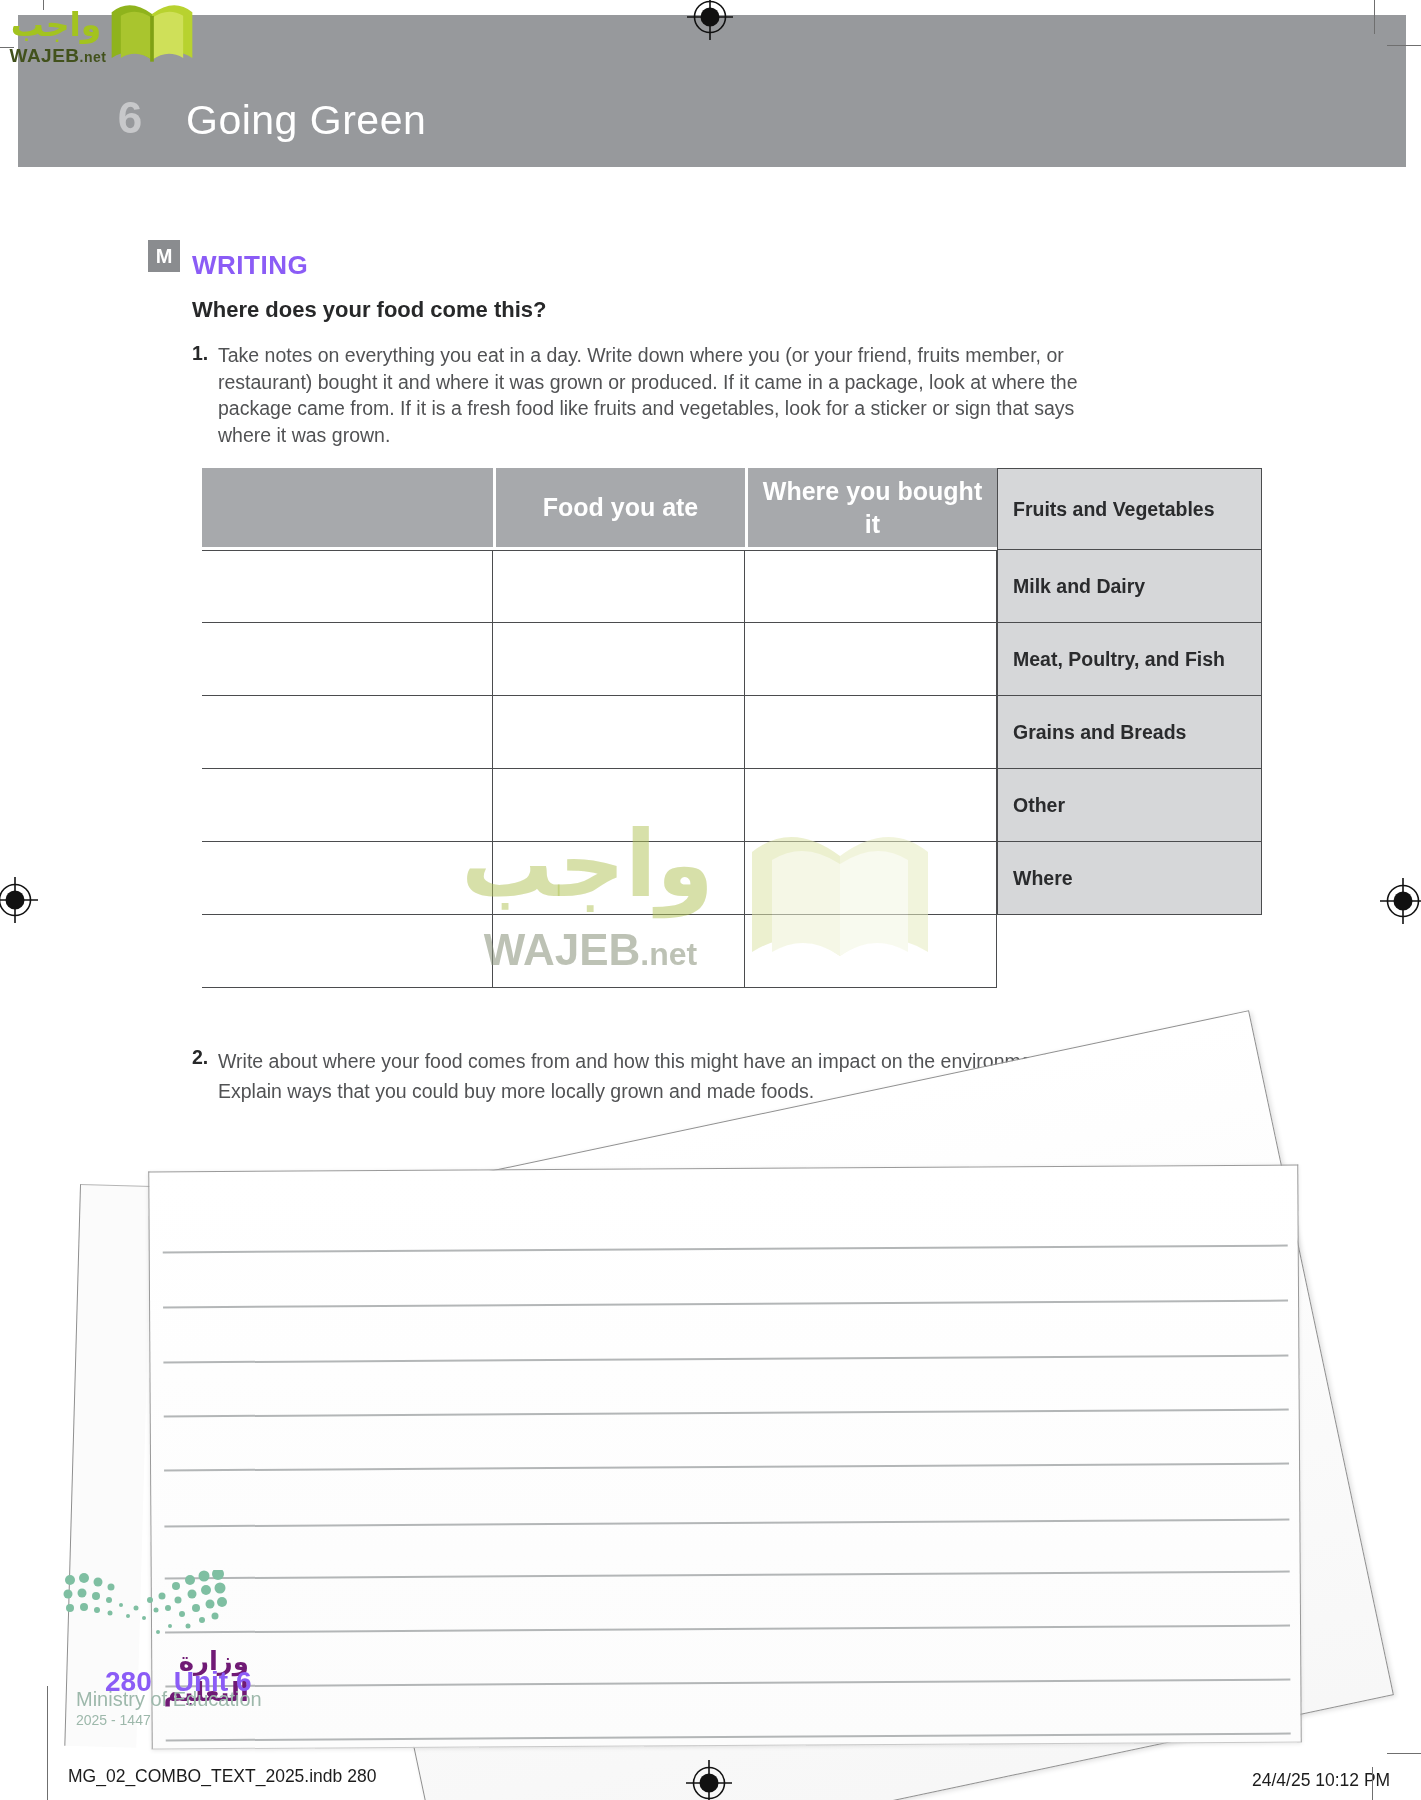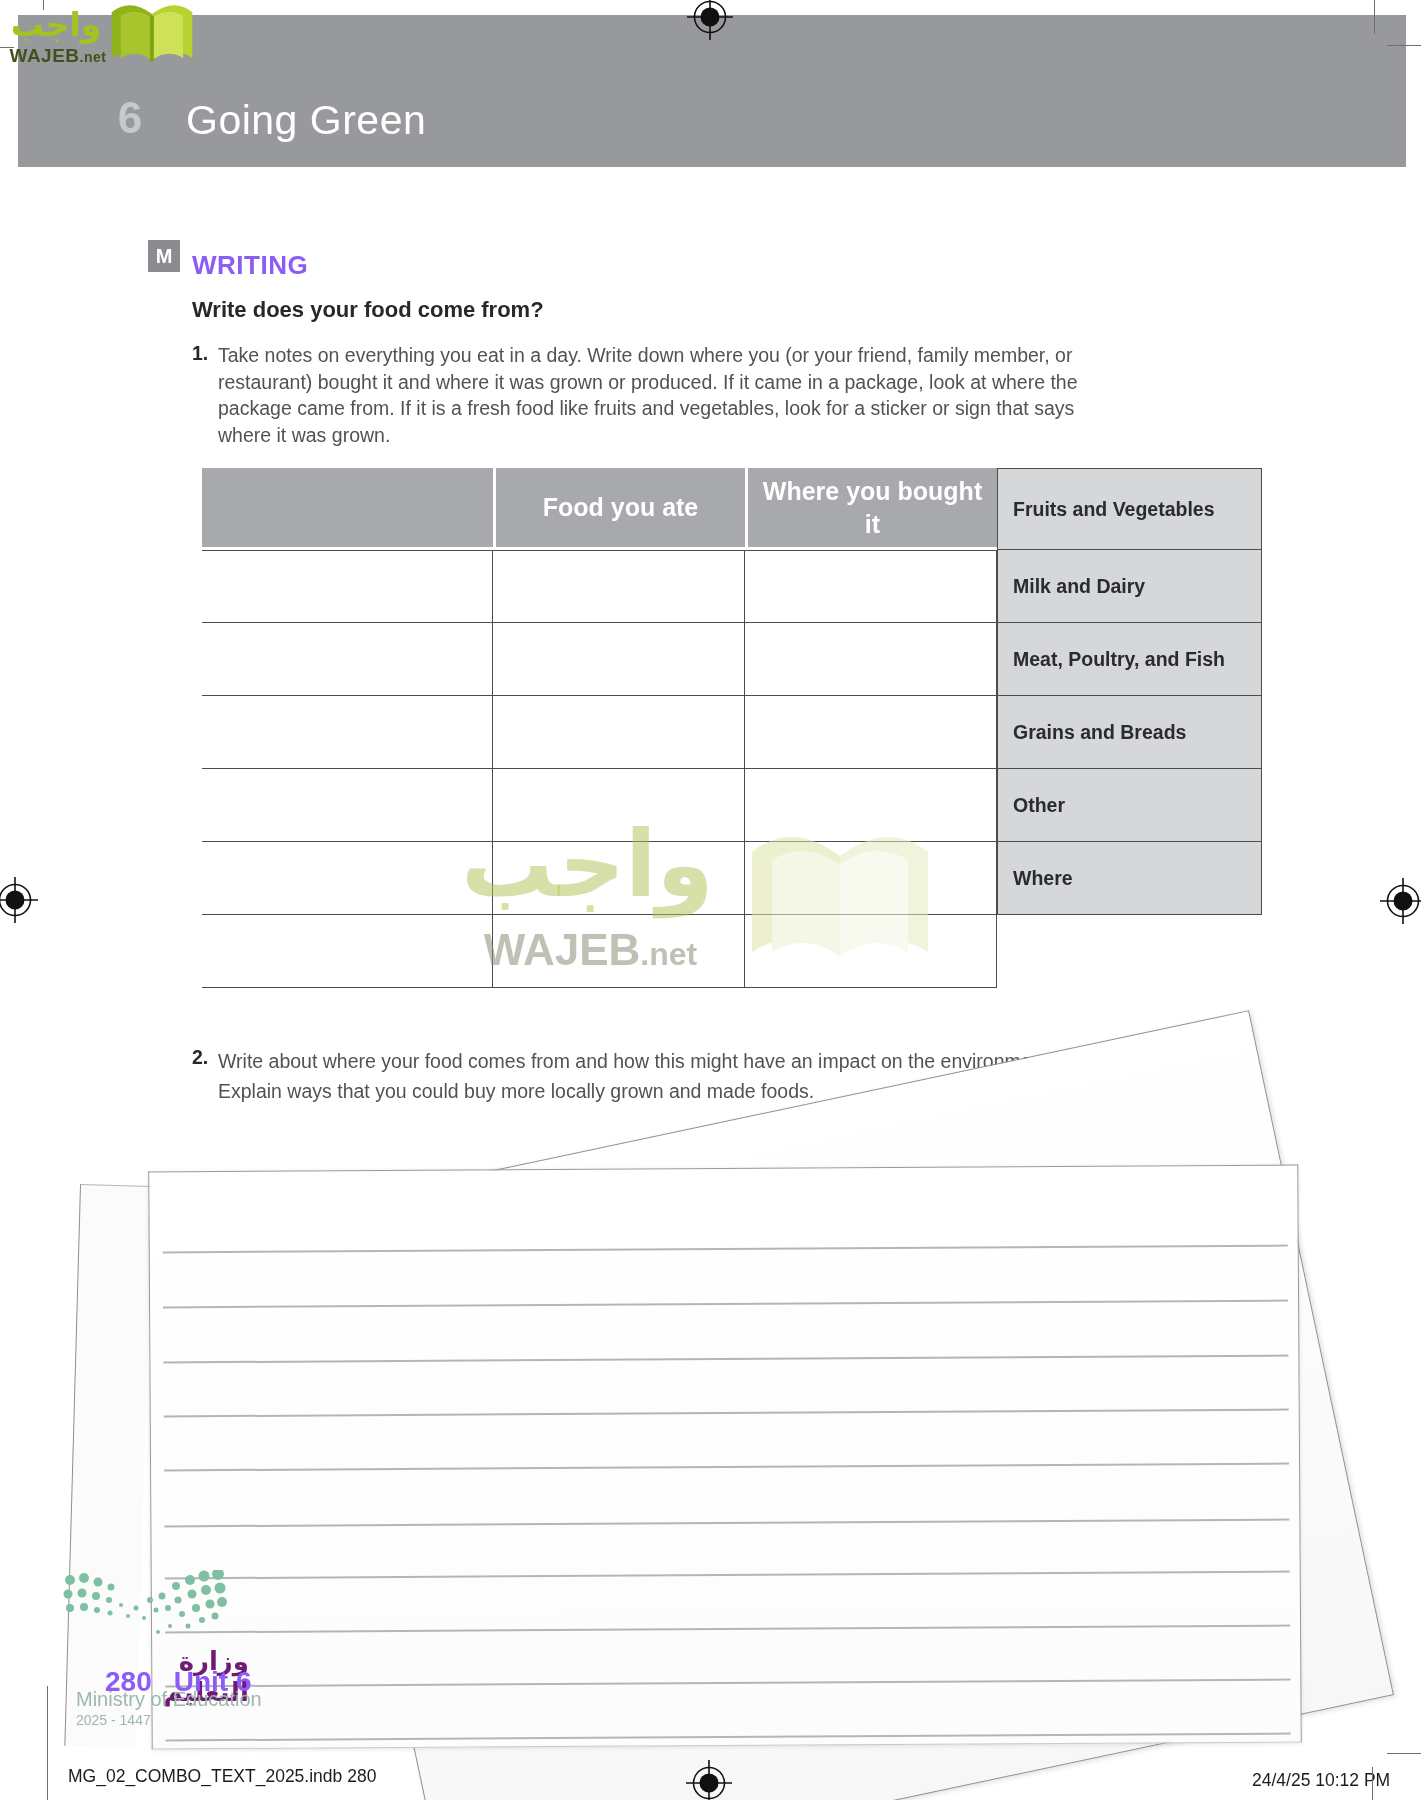--- a/index.html
+++ b/index.html
@@ -191,26 +191,26 @@
       <path d="M50 12 Q26 -6 6 10 L6 60 Q28 46 50 62 Z" fill="#8fb31c"></path>
       <path d="M50 12 Q74 -6 94 10 L94 60 Q72 46 50 62 Z" fill="#b8d22f"></path>
       <path d="M50 16 Q32 4 16 14 L16 60 Q33 50 50 62 Z" fill="#a9c52e"></path>
       <path d="M50 16 Q68 4 84 14 L84 60 Q67 50 50 62 Z" fill="#cfe059"></path>
       <path d="M48 14 L52 14 L52 64 L48 64 Z" fill="#7fa015"></path>
     </svg>
   </div>
 
   <div class="m-box">M</div>
   <div class="sec-title">WRITING</div>
-  <div class="heading">Write does your food come from?</div>
+  <div class="heading">Where does your food come this?</div>
 
   <div class="item" id="item1">
     <div class="num">1.</div>
     <div class="lines">
-      <div>Take notes on everything you eat in a day. Write down where you (or your friend, family member, or</div>
+      <div>Take notes on everything you eat in a day. Write down where you (or your friend, fruits member, or</div>
       <div>restaurant) bought it and where it was grown or produced. If it came in a package, look at where the</div>
       <div>package came from. If it is a fresh food like fruits and vegetables, look for a sticker or sign that says</div>
       <div>where it was grown.</div>
     </div>
   </div>
 
   <div class="food-table">
     <div class="hcell"></div>
     <div class="hcell">Food you ate</div>
     <div class="hcell">Where you bought it</div>

